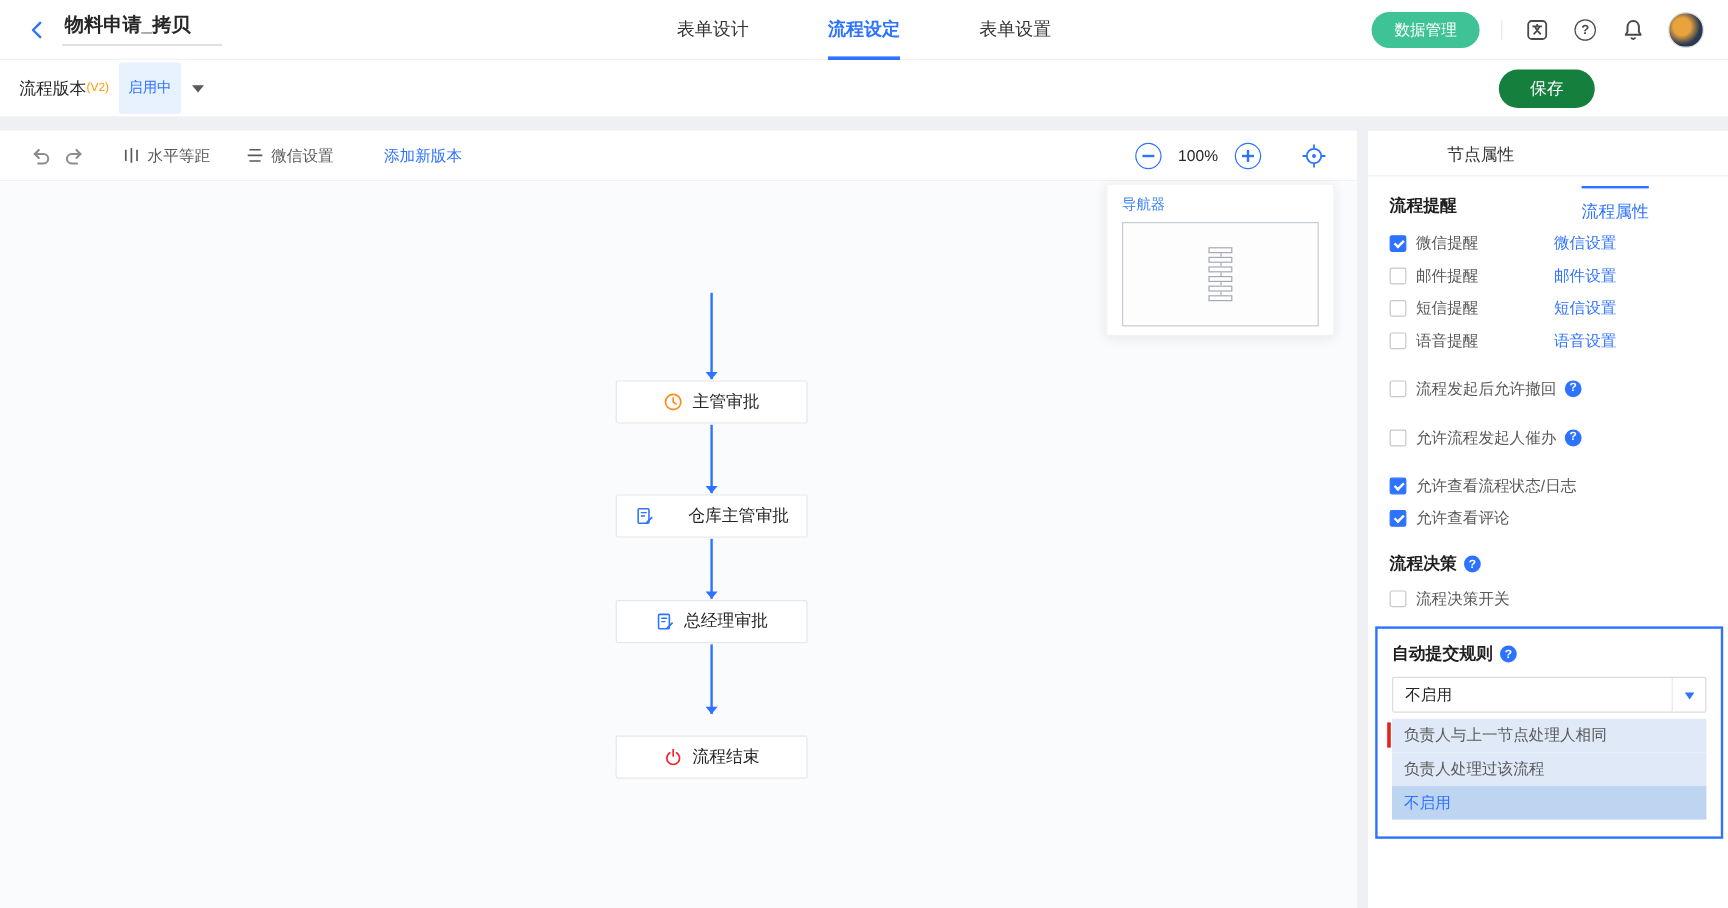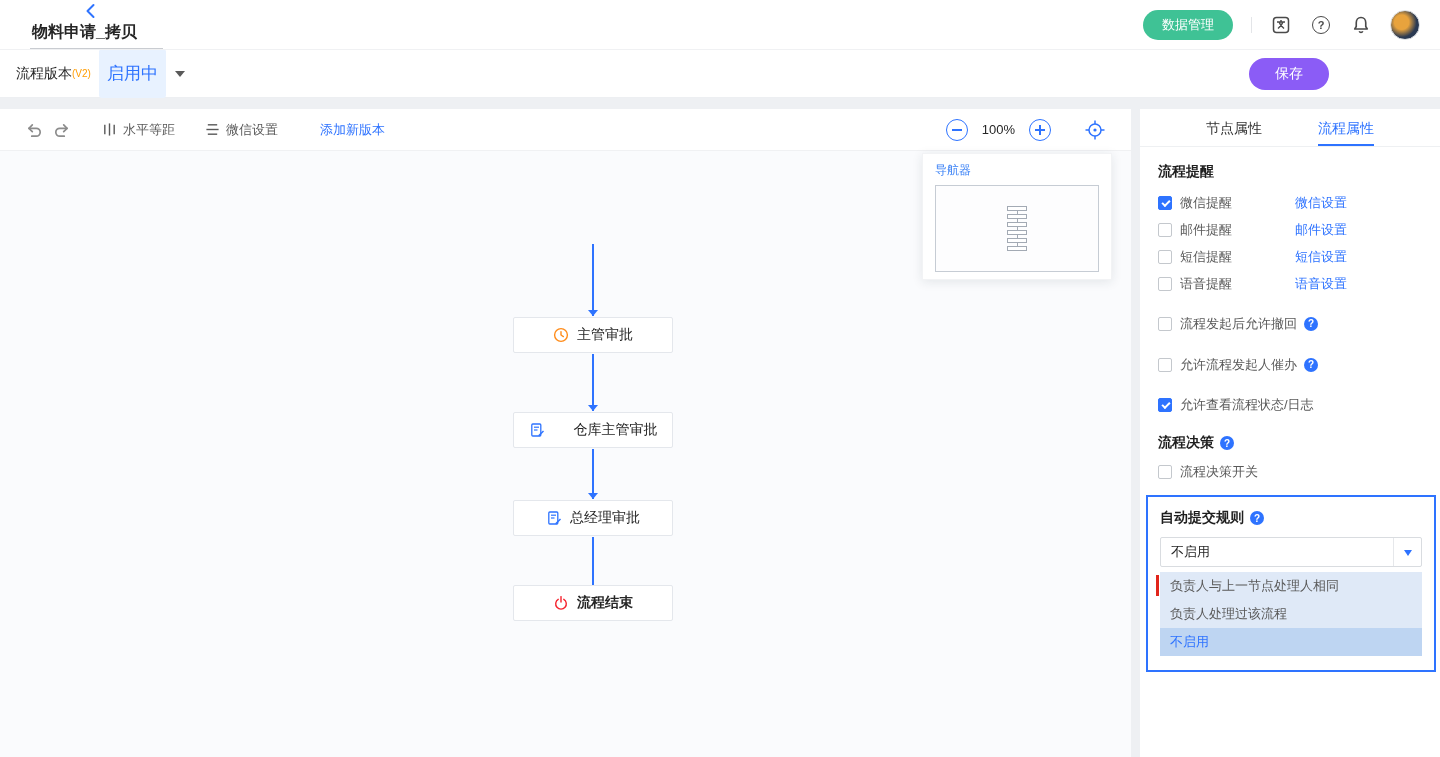--- a/index.html
+++ b/index.html
@@ -2,21 +2,21 @@
 <html><head>
 <meta charset="utf-8">
 <style>
   * { margin:0; padding:0; box-sizing:border-box; }
   html,body { width:1440px; height:757px; overflow:hidden; background:#eef0f3;
     font-family:"Liberation Sans","DejaVu Sans",sans-serif; color:#333; }
 
   
   .header { position:relative; height:50px; background:#fff; display:flex; align-items:center;
     justify-content:space-between; padding:0 20px; border-bottom:1px solid #f0f1f3; z-index:5; }
-  .header-left { display:flex; align-items:center;flex-direction:column; }
+  .header-left { display:flex; align-items:center; }
   .back-btn { width:22px; height:22px; display:flex; align-items:center; justify-content:center; cursor:pointer; }
   .page-title { margin-left:10px; font-size:16px; font-weight:700; color:#262626;
     border-bottom:1px solid #c9ccd1; padding:0 26px 5px 2px; }
   .header-tabs { position:absolute; left:50%; top:0; transform:translateX(-50%); height:50px;
     display:flex; gap:66px; }
   .h-tab { position:relative; line-height:50px; font-size:15px; color:#333; cursor:pointer; }
   .h-tab.active { color:#2e73ff; font-weight:700; }
   .h-tab.active::after { content:""; position:absolute; left:0; right:0; bottom:0; height:3px; background:#2e73ff; }
   .header-right { display:flex; align-items:center; gap:18px; }
   .pill-btn { background:#3fc295; color:#fff; font-size:13px; padding:6px 19px; border-radius:15px;
@@ -28,25 +28,25 @@
   .help-circle::after { content:"?"; }
   .avatar { width:30px; height:30px; border-radius:50%; cursor:pointer;
     background:radial-gradient(circle at 38% 40%, #e8a33d 0 30%, #2b3a52 62%); border:1px solid #dcdfe3; }
 
   
   .version-bar { height:48px; background:#fff; display:flex; align-items:center; justify-content:space-between;
     padding:0 16px; border-bottom:1px solid #edeff2; }
   .vb-left { display:flex; align-items:center; }
   .vb-label { font-size:14px; color:#262626; }
   .vb-version { font-size:10px; color:#ff9c00; }
-  .vb-badge { margin-left:8px; font-size:17px; color:#2e73ff; background:#e8f2ff; border-radius:3px;
+  .vb-badge { margin-left:8px; font-size:12px; color:#2e73ff; background:#e8f2ff; border-radius:3px;
     padding:13px 8px; }
   .vb-caret { margin-left:9px; width:0; height:0; border:5px solid transparent; border-top:6px solid #595959;
     margin-top:5px; cursor:pointer; }
-  .save-btn { margin-right:95px; width:80px; height:32px; border:none; border-radius:16px; background:#8b5cf6;
+  .save-btn { margin-right:95px; width:80px; height:32px; border:none; border-radius:16px; background:#15803d;
     color:#fff; font-size:14px; cursor:pointer; }
 
   
   .main { display:flex; height:659px; background:#eef0f3; }
   .canvas-area { width:1131px; margin-top:11px; display:flex; flex-direction:column; background:#fff; }
   .mid-gap { width:9px; background:#eef0f3; }
   .panel { flex:1; margin-top:11px; background:#fff; position:relative; }
 
   
   .c-toolbar { height:42px; background:#fff; border-bottom:1px solid #f0f1f3; display:flex; align-items:center;
@@ -77,21 +77,21 @@
   .nav-title { font-size:12px; color:#3b82f6; padding:8px 12px 6px; }
   .nav-map { margin:0 12px; height:87px; border:1px solid #c6ccd4; background:#fdfdfe;
     display:flex; align-items:center; justify-content:center; cursor:grab; }
   .mm-stack { display:flex; flex-direction:column; align-items:center; }
   .mm-node { width:20px; height:5px; border:1px solid #a3aab4; background:#fff; }
   .mm-link { width:1px; height:3px; background:#a3aab4; }
 
   
   .p-tabs { height:38px; border-bottom:1px solid #eef0f2; display:flex; justify-content:center; gap:56px; }
   .p-tab { position:relative; line-height:38px; font-size:14px; color:#333; cursor:pointer; }
-  .p-tab.active { color:#2e73ff; }
+  .p-tab.active { color:#2e73ff;margin-top:48px; }
   .p-tab.active::after { content:""; position:absolute; left:0; right:0; bottom:0; height:2px; background:#2e73ff; }
   .p-content { padding:16px 18px 0 18px; }
   .sec-title { font-size:14px; font-weight:700; color:#1f1f1f; display:flex; align-items:center; gap:6px; }
   .chk-row { display:flex; align-items:center; height:27px; position:relative; font-size:13px; color:#595959; }
   .checkbox { width:14px; height:14px; border:1px solid #c4c8cd; border-radius:2px; background:#fff;
     cursor:pointer; flex-shrink:0; position:relative; }
   .checkbox.checked { background:#2e73ff; border-color:#2e73ff; }
   .checkbox.checked::after { content:""; position:absolute; left:3px; top:3px; width:6px; height:3px;
     border-left:2px solid #fff; border-bottom:2px solid #fff; transform:rotate(-45deg); }
   .chk-label { margin-left:8px; cursor:default; }
@@ -121,20 +121,25 @@
 <div class="header">
   <div class="header-left">
     <span class="back-btn">
       <svg width="18" height="18" viewBox="0 0 18 18">
           <polyline points="11.5,3 5.5,9 11.5,15" fill="none" stroke="#2e73ff" stroke-width="2" stroke-linecap="round" stroke-linejoin="round"></polyline>
         </svg>
     </span>
     <span class="page-title">物料申请_拷贝</span>
   </div>
 
+  <div class="header-tabs">
+    <div class="h-tab">表单设计</div>
+    <div class="h-tab active">流程设定</div>
+    <div class="h-tab">表单设置</div>
+  </div>
 
   <div class="header-right">
     <button class="pill-btn">数据管理</button>
     <span class="v-divider"></span>
     <span class="icon-btn">
       <svg width="20" height="20" viewBox="0 0 20 20" fill="none" stroke="#4a4a4a" stroke-width="1.5">
         <rect x="2.5" y="2.5" width="15" height="15" rx="3"></rect>
         <path d="M6 7 h8 M10 5 v2 M7 13.5 c2-1.5 4-4 5-6.5 M13 13.5 c-2-1.5-4-4-5-6.5"></path>
       </svg>
     </span>
@@ -252,21 +257,21 @@
           <rect x="2.8" y="2" width="9" height="12" rx="1" fill="none" stroke="#2e73ff" stroke-width="1.3"></rect>
           <line x1="5" y1="5.2" x2="10" y2="5.2" stroke="#2e73ff" stroke-width="1.2"></line>
           <line x1="5" y1="8" x2="8.5" y2="8" stroke="#2e73ff" stroke-width="1.2"></line>
           <path d="M9.2 13.2 L14 8.4 L15 9.4 L10.2 14.2 Z" fill="#2e73ff"></path>
         </svg>
         <span>总经理审批</span>
       </div>
 
       <div class="edge" style="top:386px; height:58px;"></div>
 
-      <div class="flow-node" style="top:434px;font-weight:bold;">
+      <div class="flow-node" style="top:462px;">
         <svg width="16" height="16" viewBox="0 0 16 16">
           <path d="M5.2 4.3 a5.3 5.3 0 1 0 5.6 0" fill="none" stroke="#f5222d" stroke-width="1.4" stroke-linecap="round"></path>
           <line x1="8" y1="1.6" x2="8" y2="7" stroke="#f5222d" stroke-width="1.4" stroke-linecap="round"></line>
         </svg>
         <span>流程结束</span>
       </div>
 
       <div class="navigator">
         <div class="nav-title">导航器</div>
         <div class="nav-map">
@@ -327,20 +332,24 @@
         <span class="help-dot"></span>
       </div>
       <div class="chk-row" style="margin-top:14px;">
         <span class="checkbox"></span>
         <span class="chk-label">允许流程发起人催办</span>
         <span class="help-dot"></span>
       </div>
       <div class="chk-row" style="margin-top:13px;">
         <span class="checkbox checked"></span>
         <span class="chk-label">允许查看流程状态/日志</span>
+      </div>
+      <div class="chk-row">
+        <span class="checkbox checked"></span>
+        <span class="chk-label">允许查看评论</span>
       </div>
 
       <div class="sec-title" style="margin-top:16px;">
         <span>流程决策</span>
         <span class="help-dot" style="margin-left:0;"></span>
       </div>
       <div class="chk-row" style="margin-top:6px;">
         <span class="checkbox"></span>
         <span class="chk-label">流程决策开关</span>
       </div>

